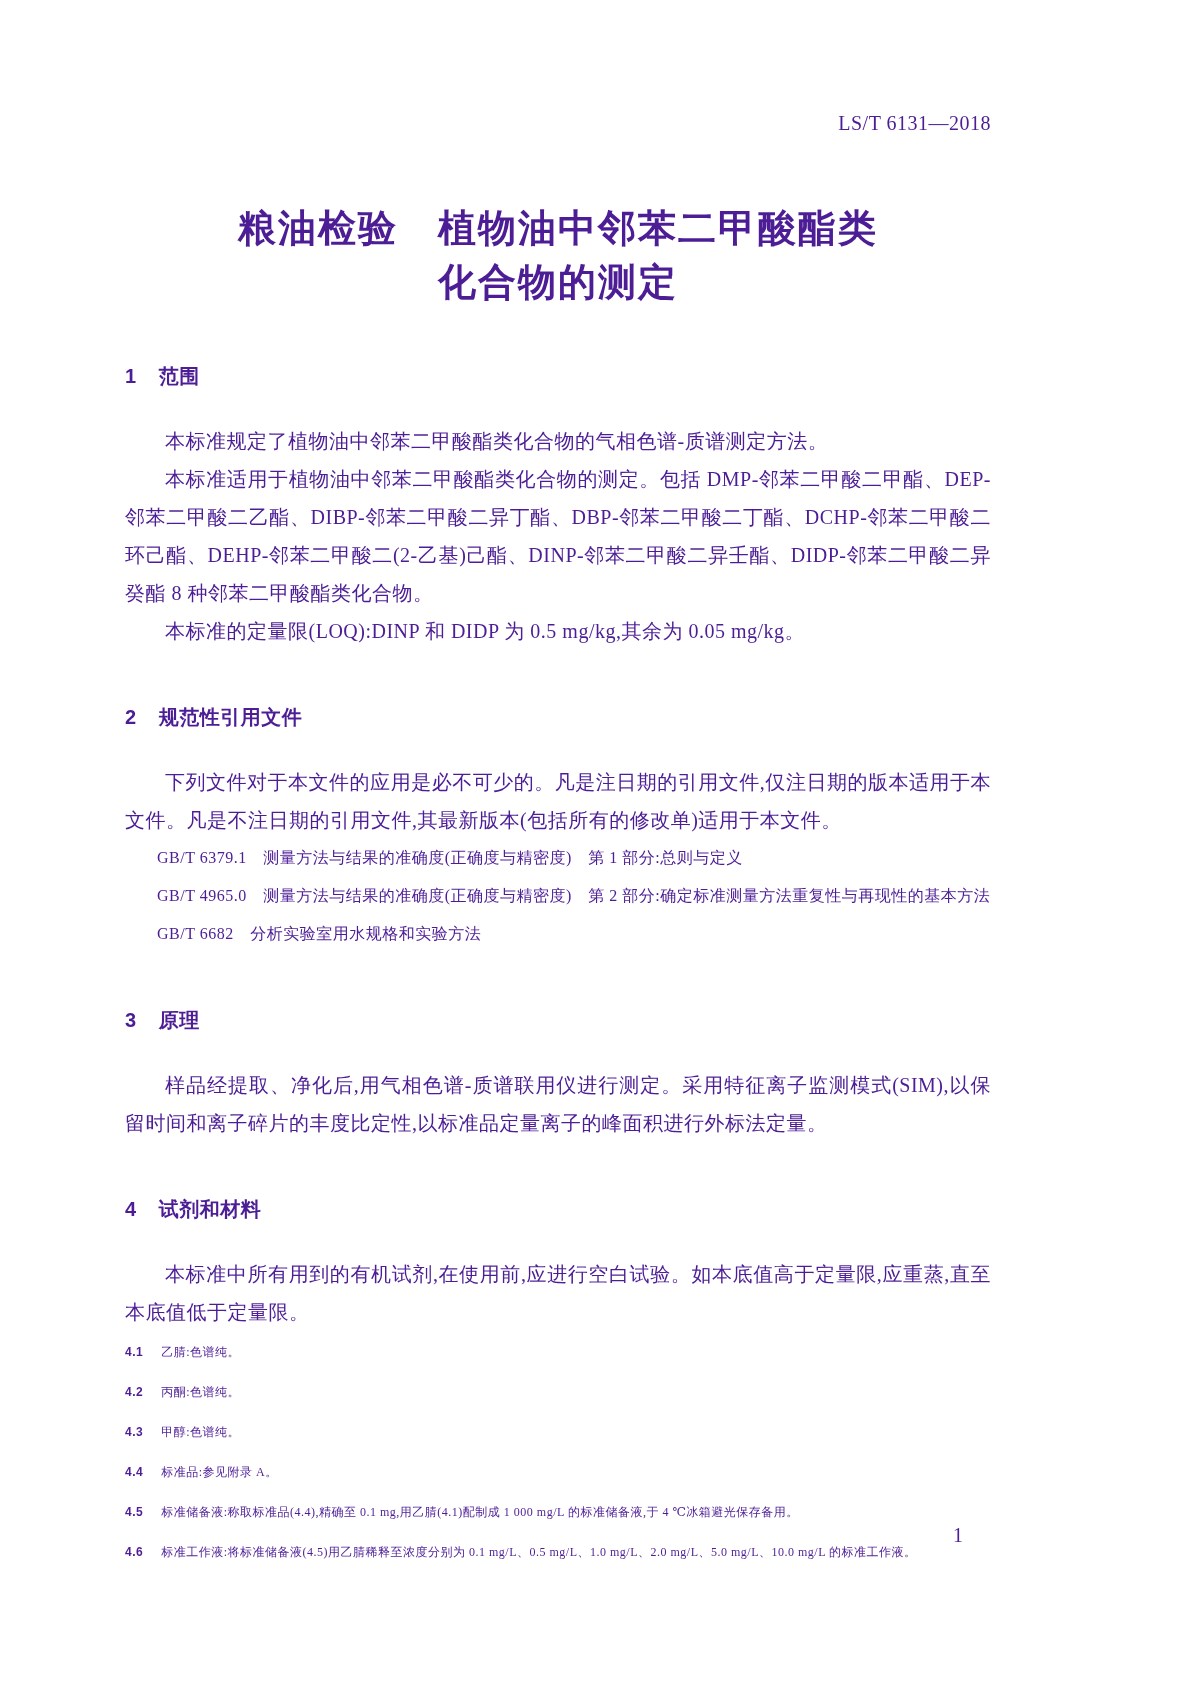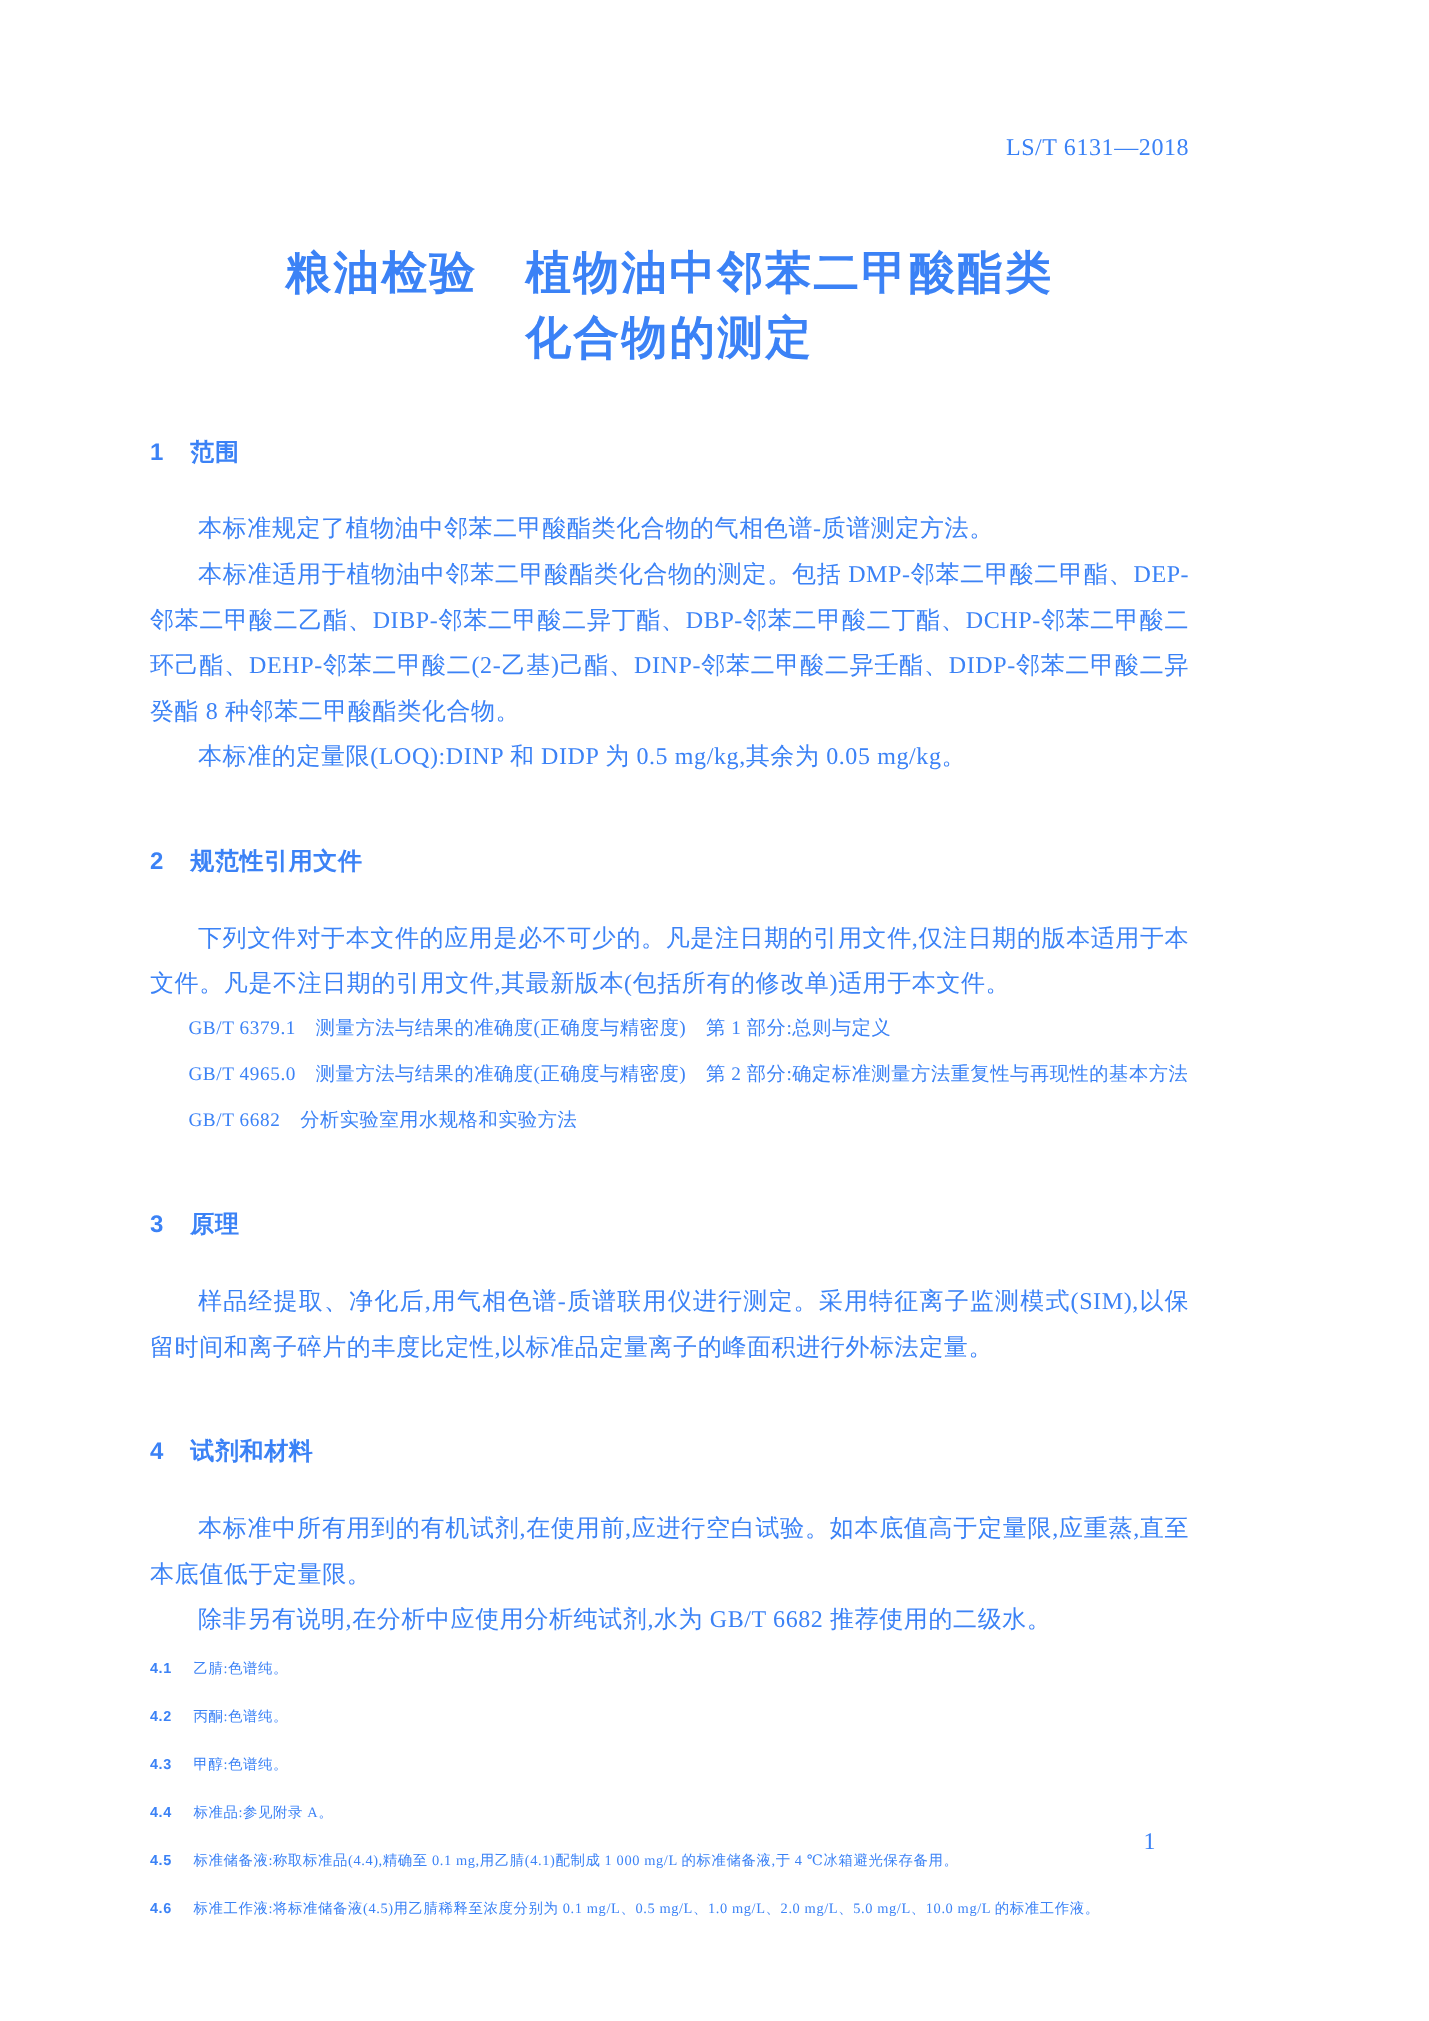--- a/index.html
+++ b/index.html
@@ -2,21 +2,21 @@
 <html><head>
 <meta charset="utf-8">
 <style>
   * { margin: 0; padding: 0; box-sizing: border-box; }
   html, body { background: #ffffff; }
   .page {
     position: relative;
     width: 1191px;
     height: 1684px;
     background: #ffffff;
-    color: #3b82f6;
+    color: #4c1d95;
     font-family: "Liberation Serif", "DejaVu Serif", serif;
     overflow: hidden;
   }
   .content {
     position: absolute;
     left: 125px;
     top: 0;
     width: 866px;
   }
   .doc-number {
@@ -116,21 +116,20 @@
         <span class="sec-num">3</span><span>原理</span>
       </h2>
       <p class="body-p">样品经提取、净化后,用气相色谱-质谱联用仪进行测定。采用特征离子监测模式(SIM),以保留时间和离子碎片的丰度比定性,以标准品定量离子的峰面积进行外标法定量。</p>
     </section>
 
     <section>
       <h2 class="sec-heading">
         <span class="sec-num">4</span><span>试剂和材料</span>
       </h2>
       <p class="body-p">本标准中所有用到的有机试剂,在使用前,应进行空白试验。如本底值高于定量限,应重蒸,直至本底值低于定量限。</p>
-      <p class="body-p">除非另有说明,在分析中应使用分析纯试剂,水为 GB/T 6682 推荐使用的二级水。</p>
 
       <p class="item-p">
         <span class="item-num">4.1</span><span>乙腈:色谱纯。</span>
       </p>
       <p class="item-p">
         <span class="item-num">4.2</span><span>丙酮:色谱纯。</span>
       </p>
       <p class="item-p">
         <span class="item-num">4.3</span><span>甲醇:色谱纯。</span>
       </p>

